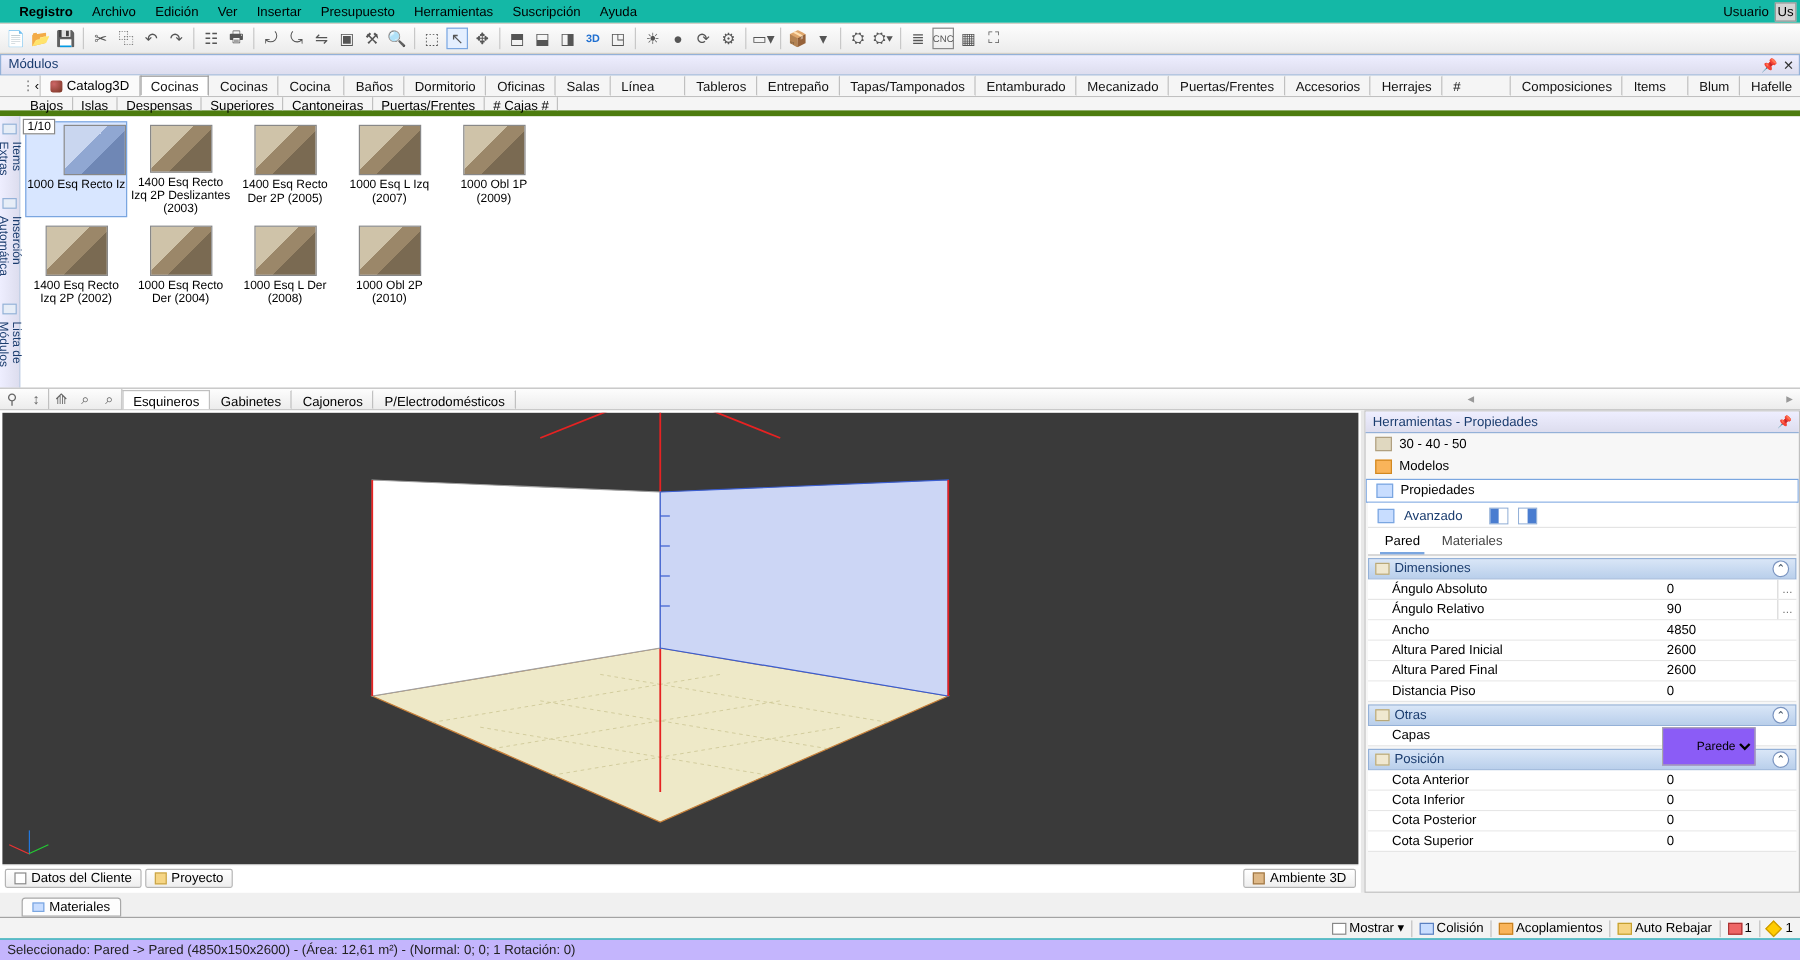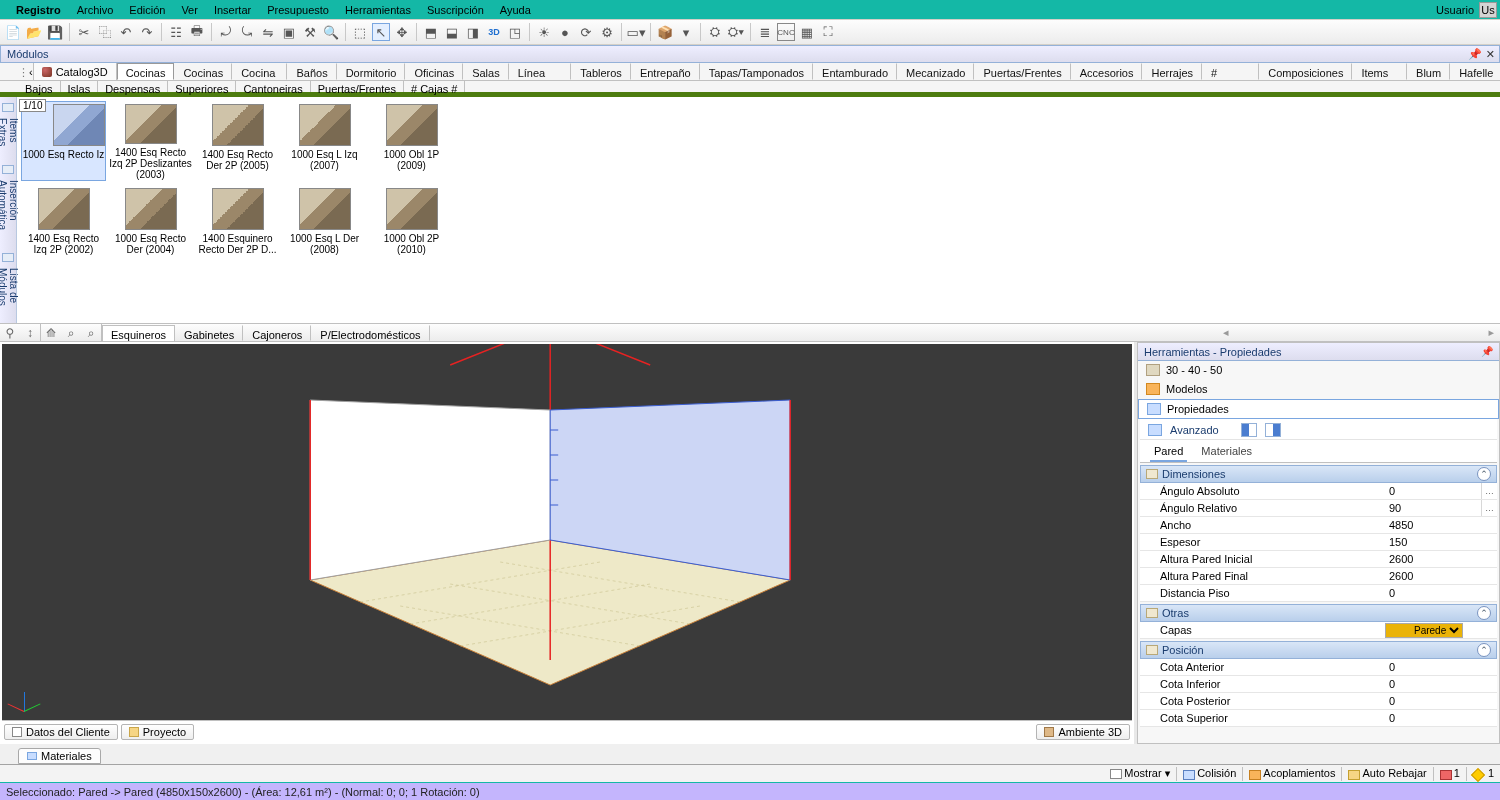--- a/index.html
+++ b/index.html
@@ -99,21 +99,21 @@
 .subtabs .t.act { border-bottom: 2px solid #7aa6e0; color: #000;}
 
 .prop-section { margin: 2px; }
 .sect-hdr { background: linear-gradient(#d9e6f7,#b9cfeb); border: 1px solid #94b1d8; height: 18px; display: flex; align-items: center; padding: 0 5px; color: #1a3c6e;}
 .sect-hdr .exp { margin-left: auto; width: 14px; height: 14px; border: 1px solid #7a94c0; border-radius: 8px; background: #fff; font-size: 9px; line-height: 12px; text-align: center; color: #456;}
 .sect-hdr .sico { width: 12px; height: 10px; background: #f0e8d0; border: 1px solid #b8a878; margin-right: 4px;}
 .prop-row { display: flex; height: 17px; border-bottom: 1px solid #e6e6e6; background: #fff; }
 .prop-row .k { width: 245px; padding-left: 20px; line-height: 17px; }
 .prop-row .v { flex: 1; line-height: 17px; padding-left: 4px; }
 .prop-row .btn-dots { width: 16px; border-left: 1px solid #d8d8d8; text-align: center; color: #666; font-size: 9px; line-height: 17px;}
-.prop-row select.v { border: 1px solid #aaa; height: 15px; font-size: 10px; background: #eab308; margin: 1px 2px 0 0; flex: unset; width: 78px; padding-left: 24px;}
+.prop-row select.v { border: 1px solid #aaa; height: 32px; font-size: 10px; background: #8b5cf6; margin: 1px 2px 0 0; flex: unset; width: 78px; padding-left: 24px;}
 
 
 .bottom-mat { height: 20px; display: flex; align-items: flex-end; padding-left: 18px; }
 .bottom-mat .mtab { border: 1px solid #a8a8a8; border-top-left-radius: 3px; border-top-right-radius: 3px; background: #fdfdfd; padding: 1px 8px; display: flex; gap: 4px; align-items: center;}
 .bottom-mat .mico { width: 10px; height: 8px; background: #c8ddff; border: 1px solid #7aa6e0;}
 
 
 .statusrow { height: 18px; border-top: 1px solid #a3a3a3; background: #f3f3f3; display: flex; align-items: center; padding: 0 6px; gap: 10px; font-size: 11px; }
 .statusrow .right { margin-left: auto; display: flex; align-items: center; gap: 6px;}
 .sico { width: 12px; height: 10px; display: inline-block; margin-right: 2px; vertical-align: middle;}
@@ -279,24 +279,20 @@
     <div class="itm">
         <div class="thumb"></div>
         <div class="lbl">1400 Esq Recto Izq 2P (2002)</div>
       </div>
     <div class="itm">
         <div class="thumb"></div>
         <div class="lbl">1000 Esq Recto Der (2004)</div>
       </div>
     <div class="itm">
         <div class="thumb"></div>
-        <div class="lbl">1400 Esquinero Recto Der 2P D...</div>
-      </div>
-    <div class="itm">
-        <div class="thumb"></div>
         <div class="lbl">1000 Esq L Der (2008)</div>
       </div>
     <div class="itm">
         <div class="thumb"></div>
         <div class="lbl">1000 Obl 2P (2010)</div>
       </div>
   </div>
 </div>
 
 <div class="filter-bar">
@@ -427,24 +423,20 @@
         <div class="prop-row">
             <span class="k">Ángulo Relativo</span>
             <span class="v">90</span>
             <span class="btn-dots">…</span>
           </div>
         <div class="prop-row">
             <span class="k">Ancho</span>
             <span class="v">4850</span>
           </div>
         <div class="prop-row">
-            <span class="k">Espesor</span>
-            <span class="v">150</span>
-          </div>
-        <div class="prop-row">
             <span class="k">Altura Pared Inicial</span>
             <span class="v">2600</span>
           </div>
         <div class="prop-row">
             <span class="k">Altura Pared Final</span>
             <span class="v">2600</span>
           </div>
         <div class="prop-row">
             <span class="k">Distancia Piso</span>
             <span class="v">0</span>

